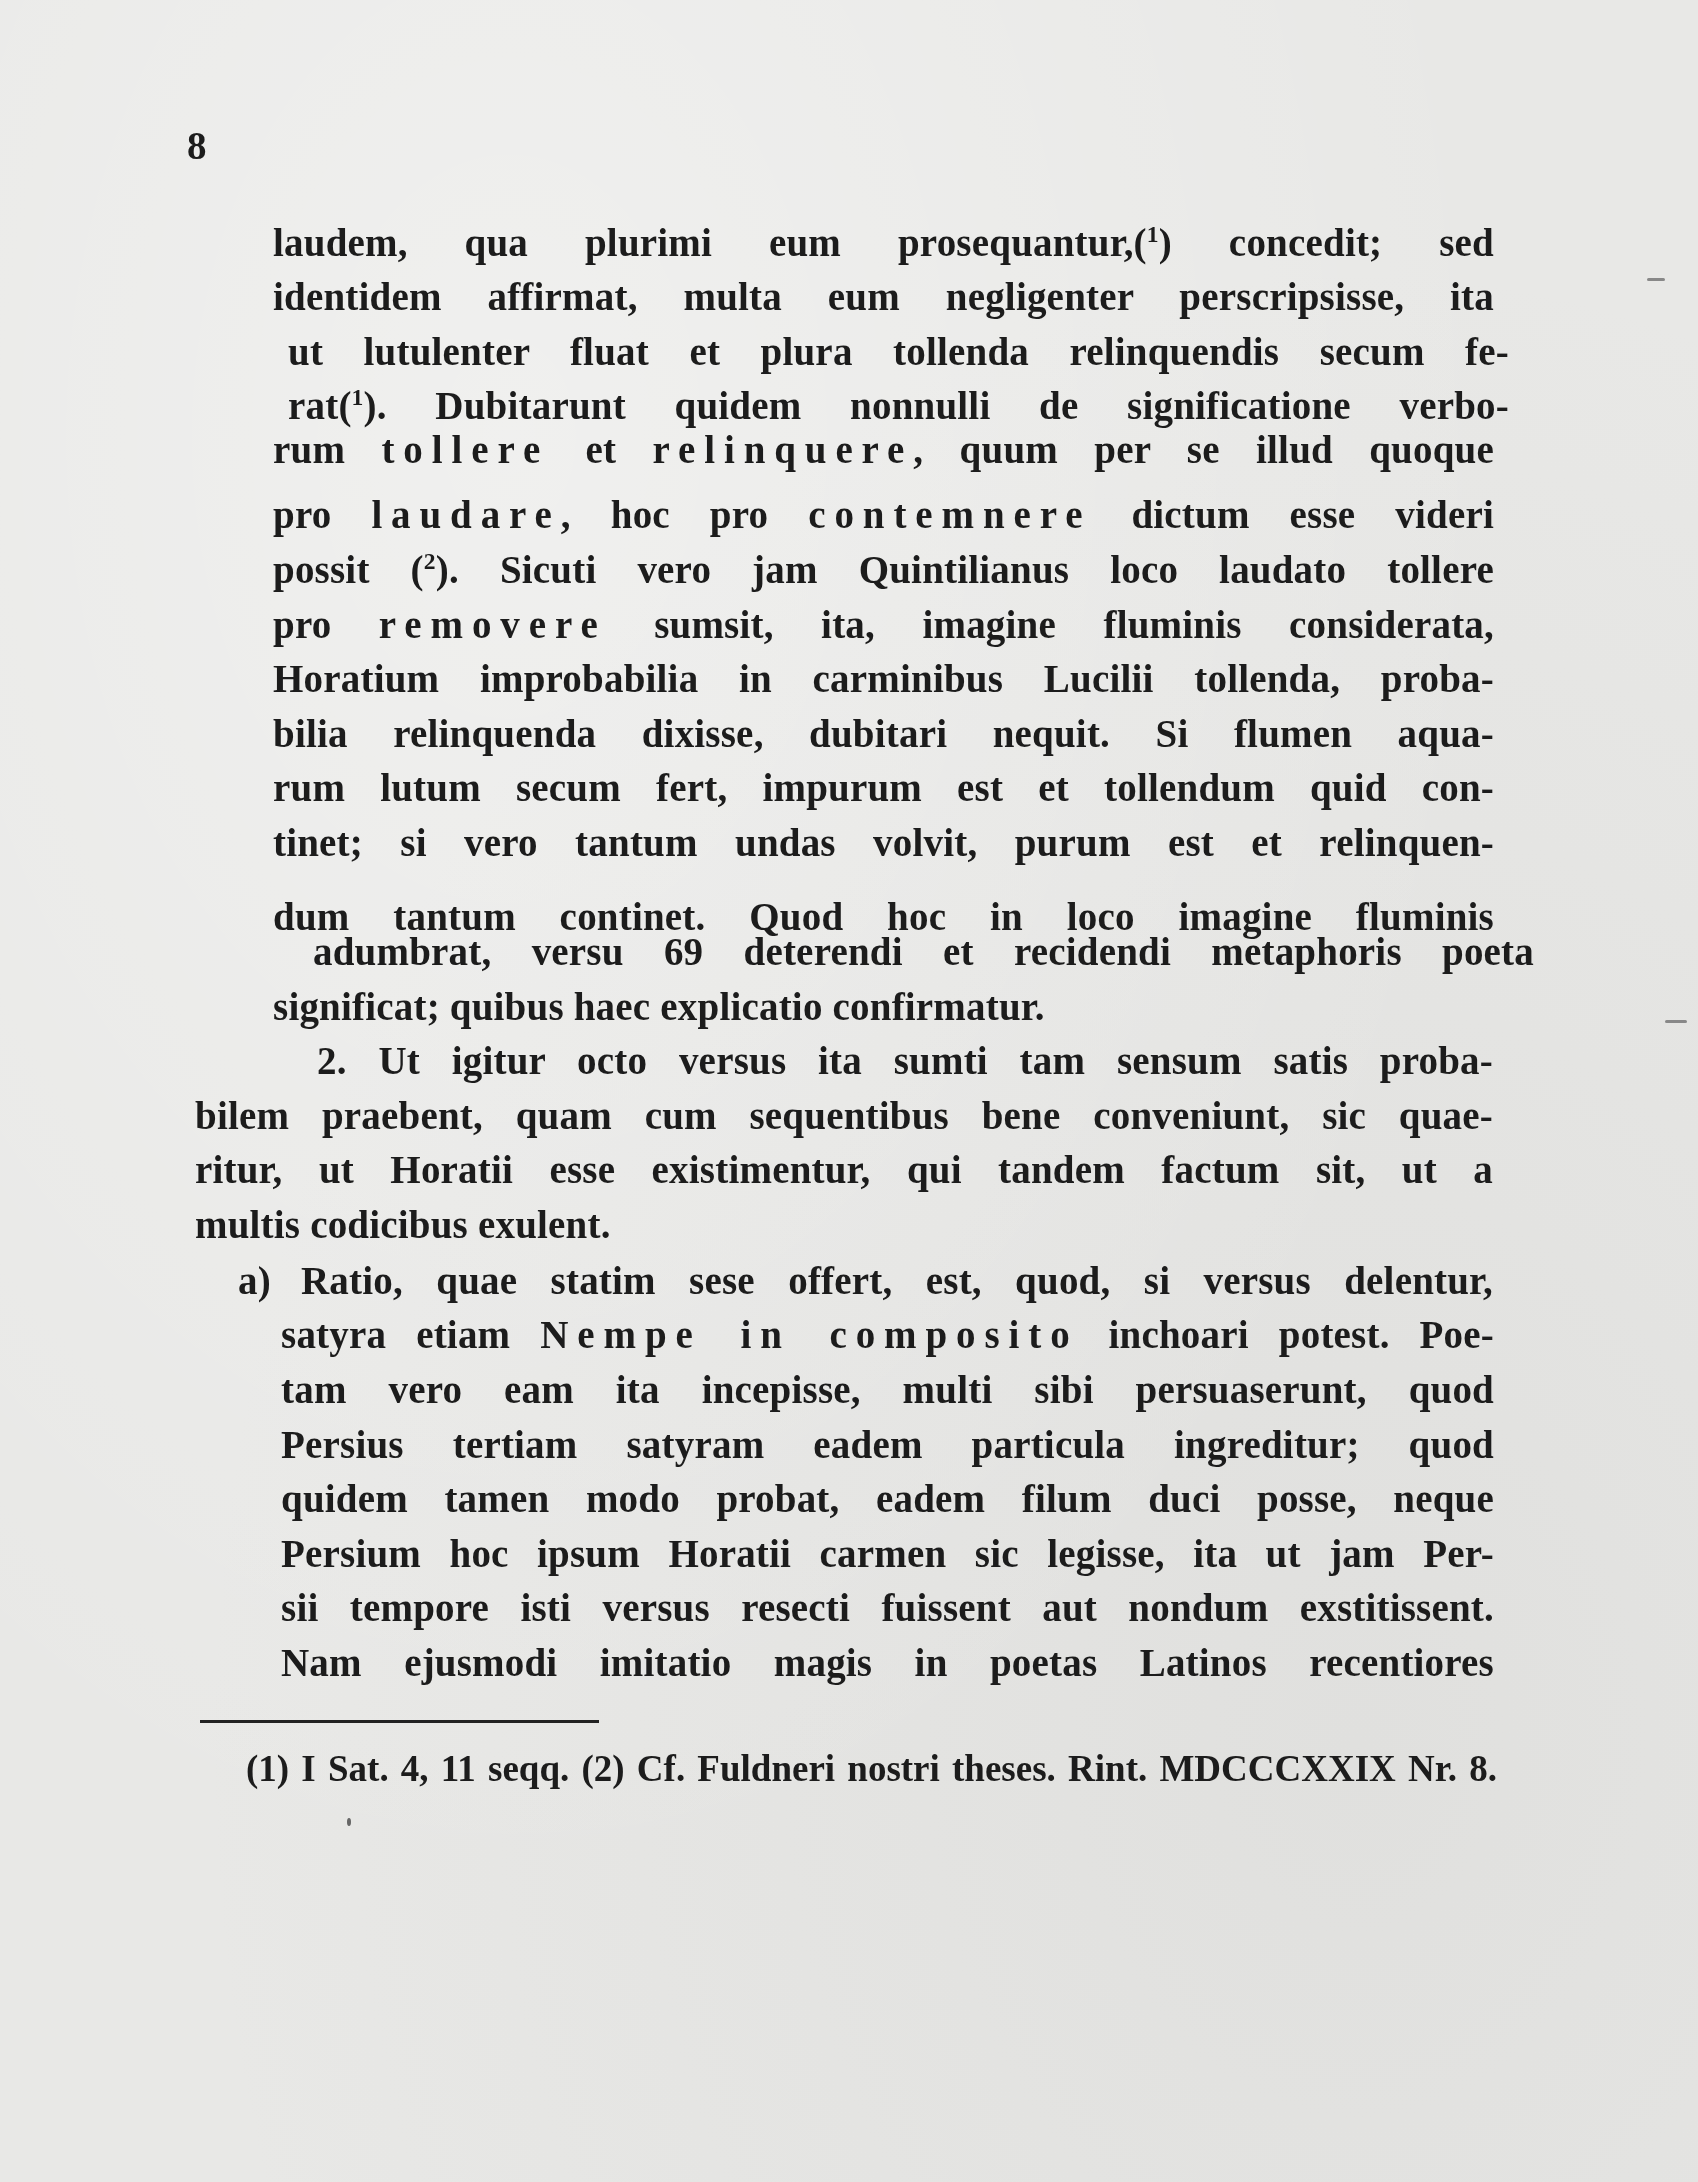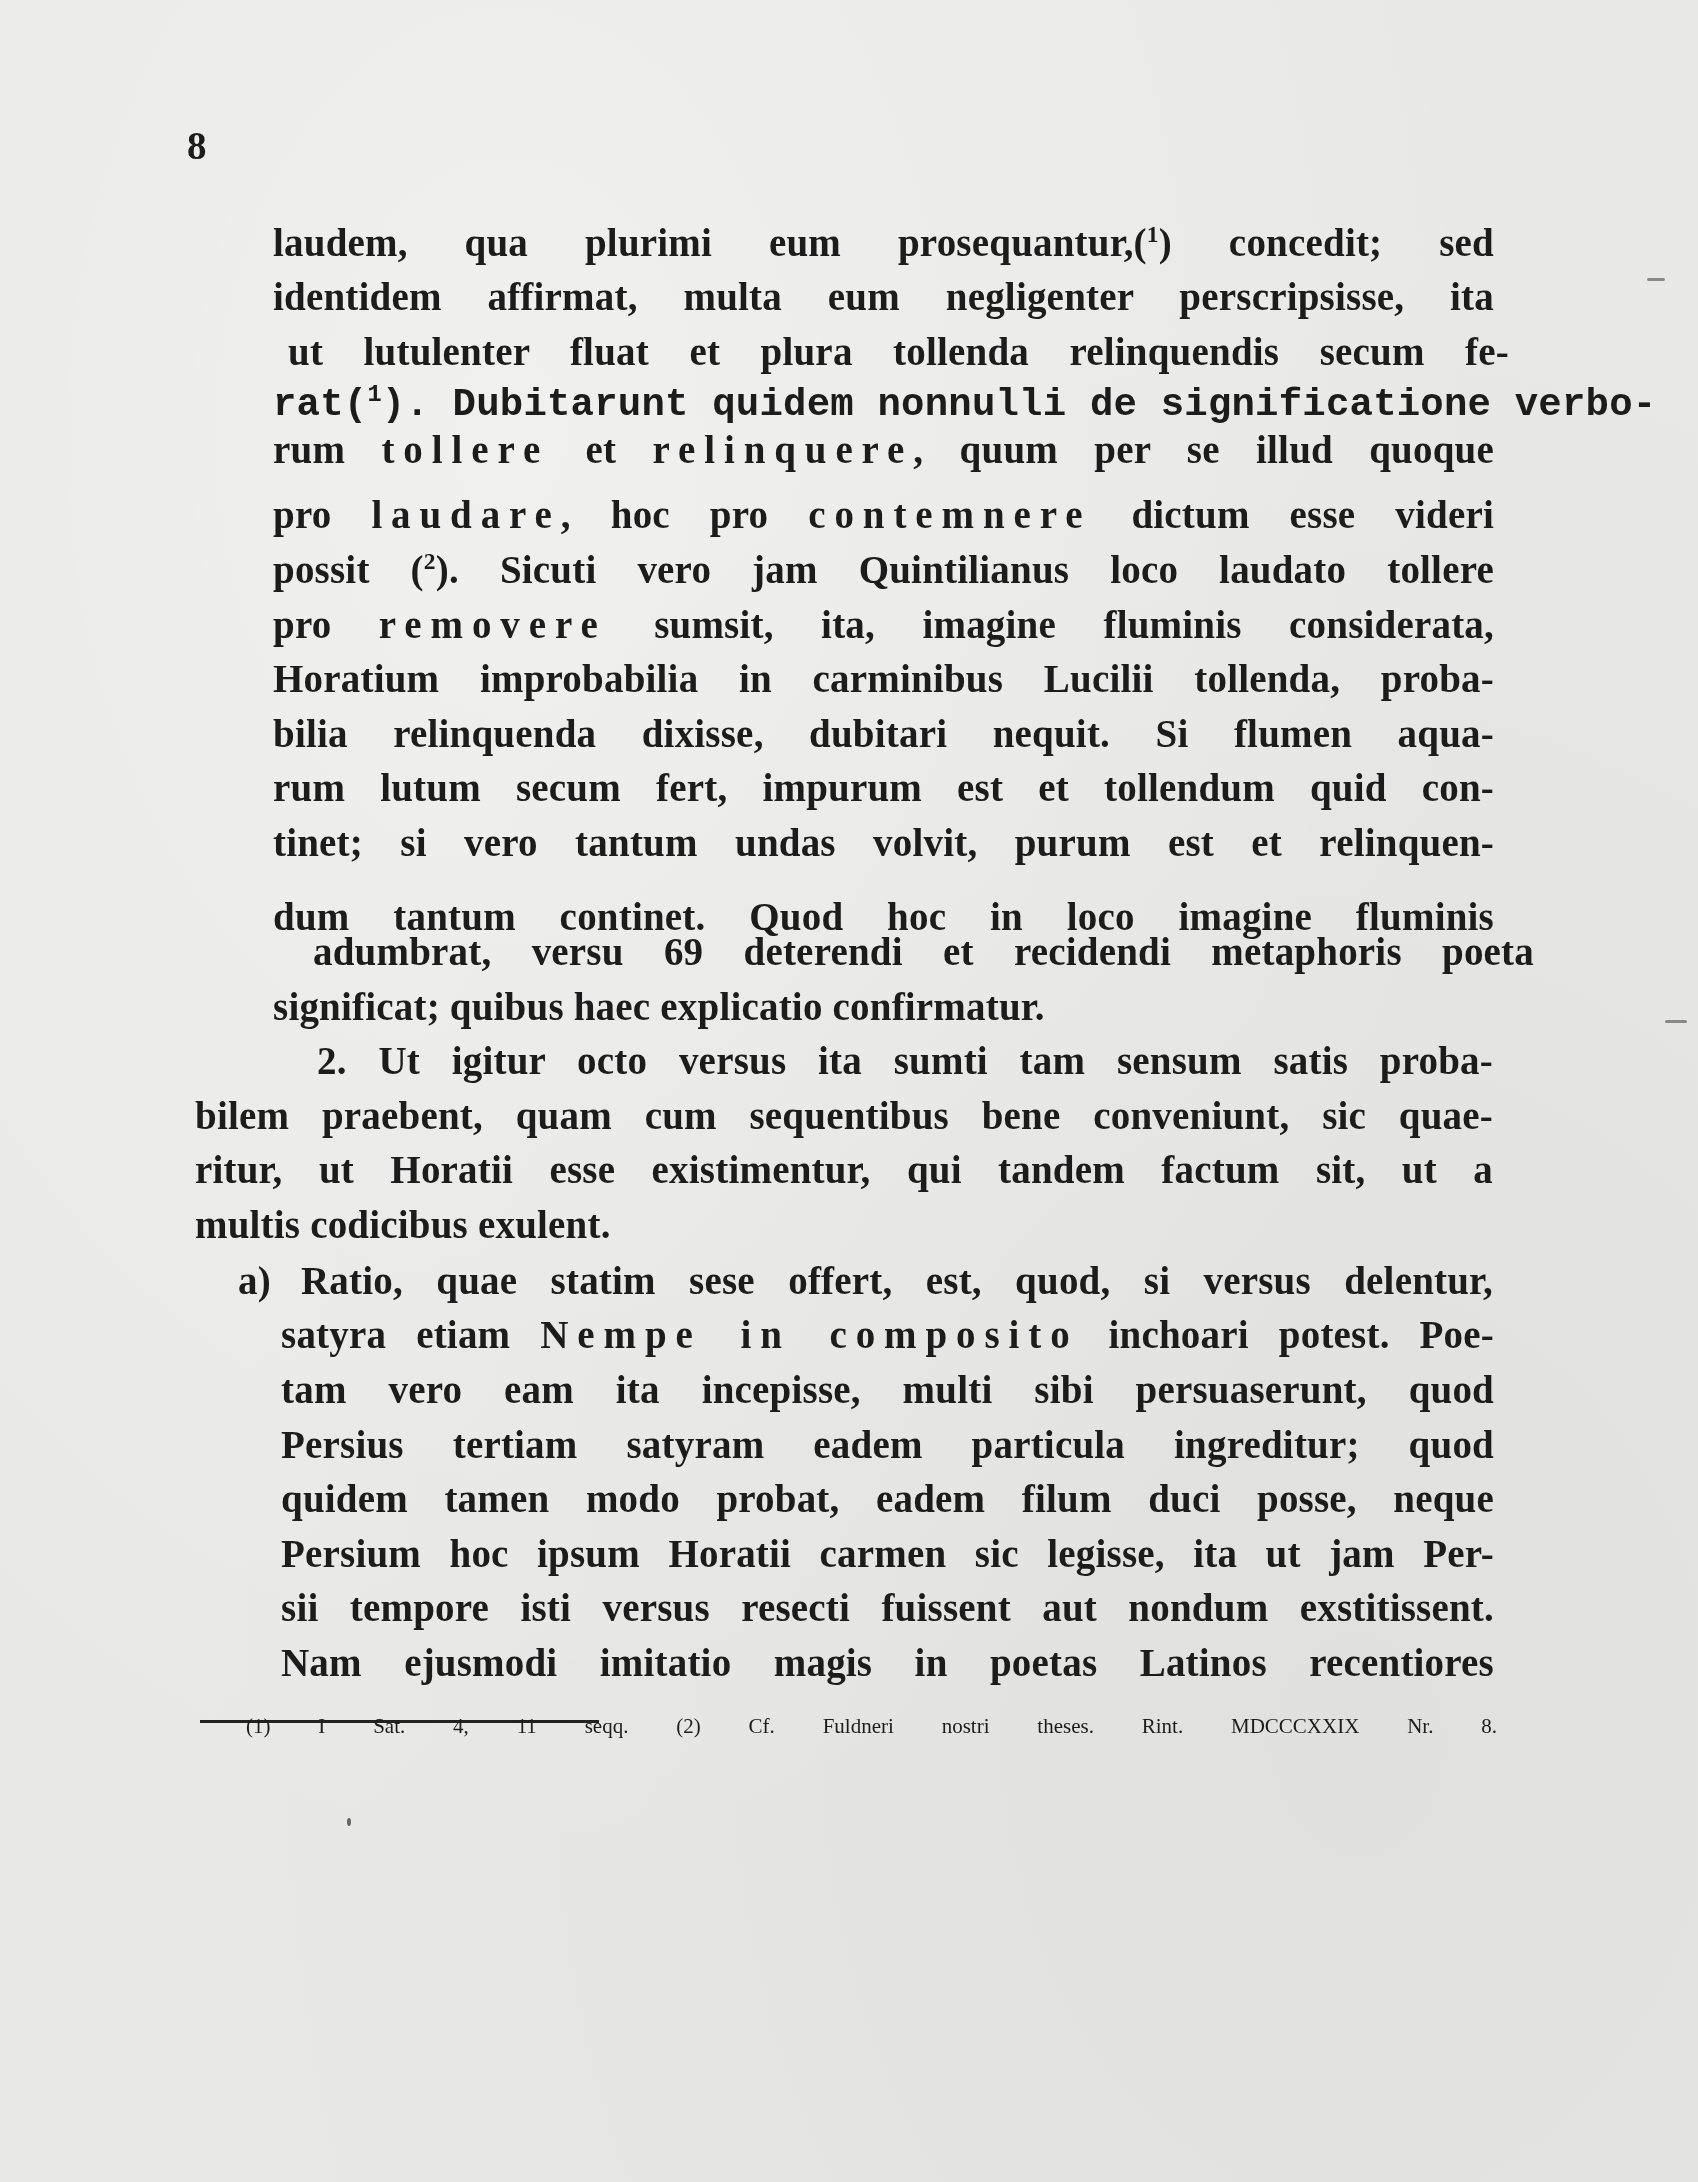--- a/index.html
+++ b/index.html
@@ -29,38 +29,38 @@
     letter-spacing: 0.2px;
   }
   .line.last { text-align-last: left; }
   .sp { letter-spacing: 8.9px; }
   .sup { font-size: 23.6px; vertical-align: 13.8px; line-height: 0; }
   .footnote-rule {
     position: absolute; left: 200px; top: 1720px; width: 399px; height: 3px;
     background: #222;
   }
   .footnote {
-    position: absolute; left: 246px; top: 1707px; width: 1251px;
-    font-size: 21px; line-height: 39px; font-weight: normal; white-space: nowrap;
+    position: absolute; left: 246px; top: 1749px; width: 1251px;
+    font-size: 37px; line-height: 39px; font-weight: bold; white-space: nowrap;
     text-align: justify; text-align-last: justify;
   }
   .speck { position: absolute; background: #666; border-radius: 50%; }
 </style>
 </head>
 <body>
 
 <div class="paper"></div>
 
 <div class="page-number">8</div>
 
 <div id="text-body">
     <div class="line" style="left: 273px; width: 1221px; top: 223px;"><span>laudem, qua plurimi eum prosequantur,(</span><span class="sup">1</span><span>) concedit; sed</span></div>
     <div class="line" style="left: 273px; width: 1221px; top: 277px;"><span>identidem affirmat, multa eum negligenter perscripsisse, ita</span></div>
     <div class="line" style="left: 273px; width: 1221px; top: 332px; margin-left: 15px;"><span>ut lutulenter fluat et plura tollenda relinquendis secum fe-</span></div>
-    <div class="line" style="left: 273px; width: 1221px; top: 386px; font-family: Liberation Mono, monospace;"><span>rat(</span><span class="sup">1</span><span>). Dubitarunt quidem nonnulli de significatione verbo-</span></div>
+    <div class="line" style="left: 288px; width: 1221px; top: 386px;"><span>rat(</span><span class="sup">1</span><span>). Dubitarunt quidem nonnulli de significatione verbo-</span></div>
     <div class="line" style="left: 273px; width: 1221px; top: 430px;"><span>rum </span><span class="sp">tollere</span><span> et </span><span class="sp">relinquere</span><span>, quum per se illud quoque</span></div>
     <div class="line" style="left: 273px; width: 1221px; top: 495px;"><span>pro </span><span class="sp">laudare</span><span>, hoc pro </span><span class="sp">contemnere</span><span> dictum esse videri</span></div>
     <div class="line" style="left: 273px; width: 1221px; top: 550px;"><span>possit (</span><span class="sup">2</span><span>). Sicuti vero jam Quintilianus loco laudato tollere</span></div>
     <div class="line" style="left: 273px; width: 1221px; top: 605px;"><span>pro </span><span class="sp">removere</span><span> sumsit, ita, imagine fluminis considerata,</span></div>
     <div class="line" style="left: 273px; width: 1221px; top: 659px;"><span>Horatium improbabilia in carminibus Lucilii tollenda, proba-</span></div>
     <div class="line" style="left: 273px; width: 1221px; top: 714px;"><span>bilia relinquenda dixisse, dubitari nequit. Si flumen aqua-</span></div>
     <div class="line" style="left: 273px; width: 1221px; top: 768px;"><span>rum lutum secum fert, impurum est et tollendum quid con-</span></div>
     <div class="line" style="left: 273px; width: 1221px; top: 823px;"><span>tinet; si vero tantum undas volvit, purum est et relinquen-</span></div>
     <div class="line" style="left: 273px; width: 1221px; top: 878px; margin-top: 19px;"><span>dum tantum continet. Quod hoc in loco imagine fluminis</span></div>
     <div class="line" style="left: 273px; width: 1221px; top: 932px; margin-left: 40px;"><span>adumbrat, versu 69 deterendi et recidendi metaphoris poeta</span></div>

